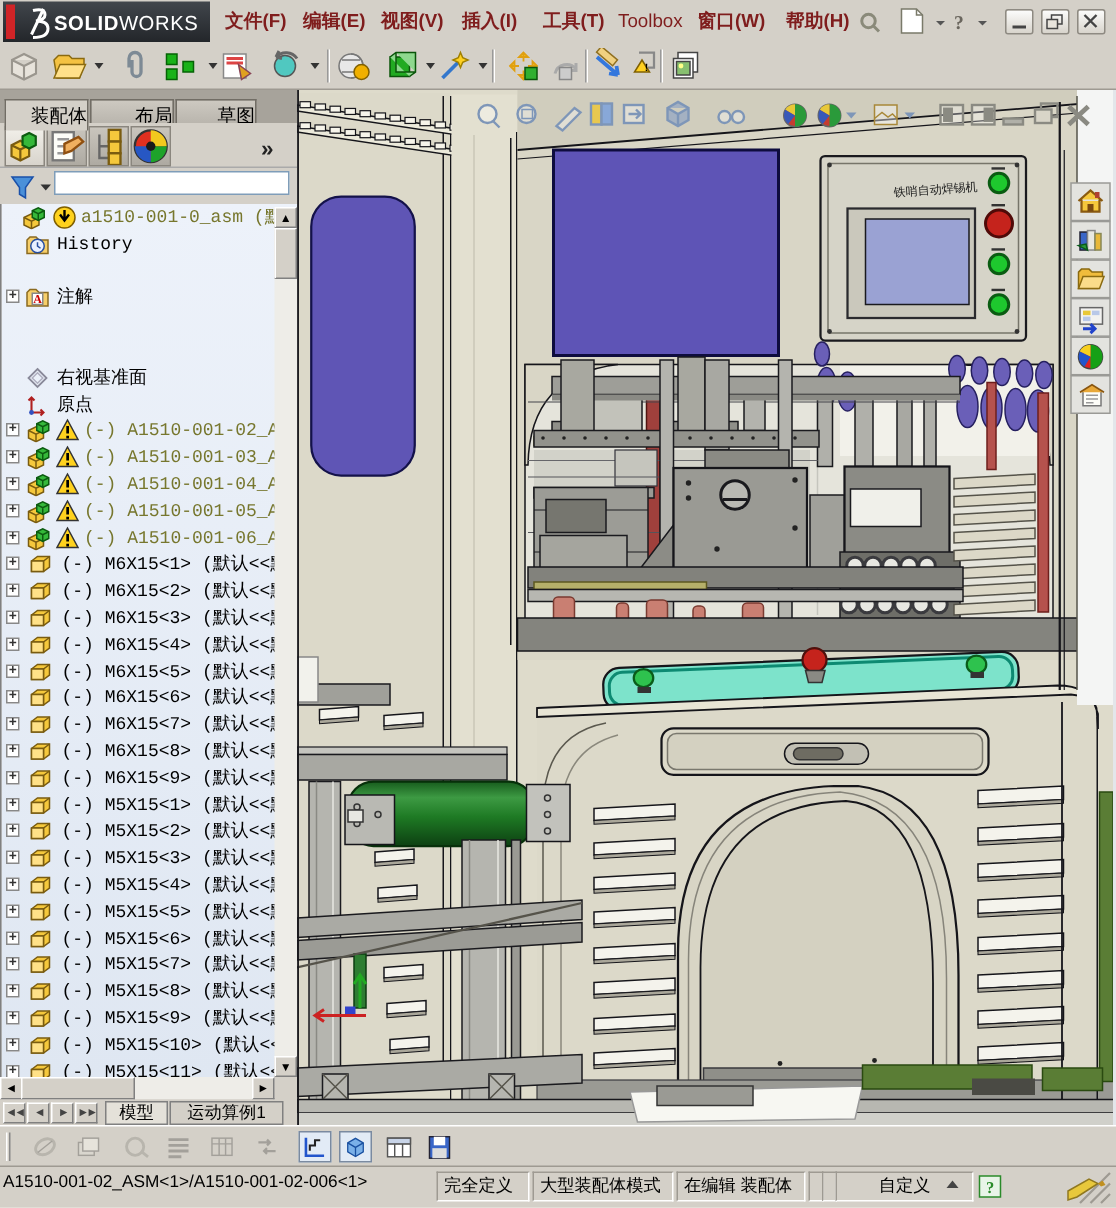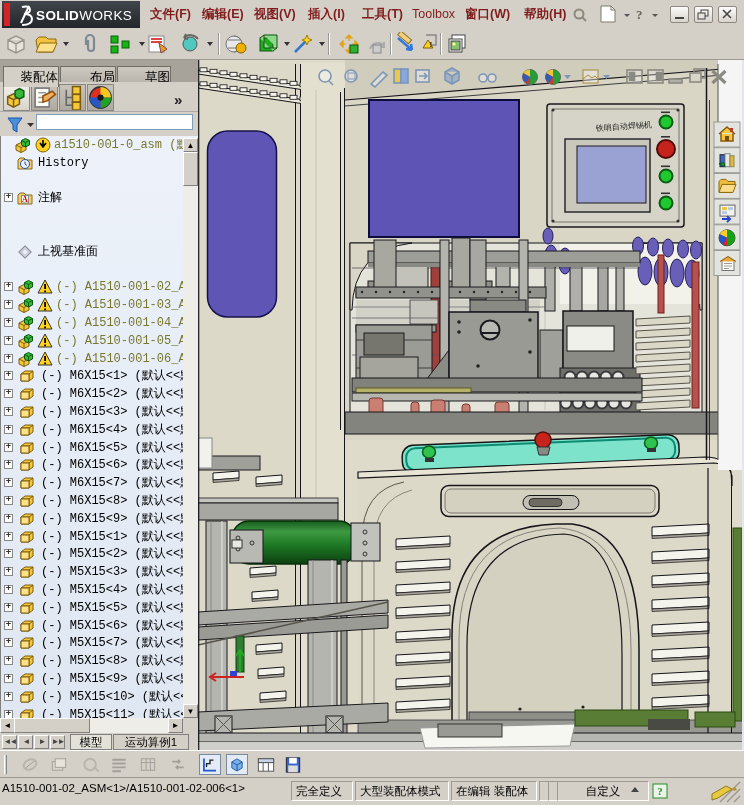--- a/index.html
+++ b/index.html
@@ -217,21 +217,29 @@
             <rect x="4.5" y="5.5" width="7" height="7.5" fill="#fff" stroke="#888"></rect>
             <text x="8" y="12" font-size="8" font-weight="bold" text-anchor="middle" fill="#c00" font-family="Liberation Serif">A</text>
           </svg>
           <span style="position:absolute;left:37px">注解</span>
         </div>
         <div class="trow" style="top:107px">
           <svg class="ticon" style="left:16px" viewBox="0 0 16 16">
             <path d="M8 2 L14 8 L8 14 L2 8 z" fill="none" stroke="#8a8a9a" stroke-width="1.2"></path>
             <path d="M8 4.5 L11.5 8 L8 11.5 L4.5 8 z" fill="none" stroke="#b0b0c0"></path>
           </svg>
-          <span style="position:absolute;left:37px">上视基准面</span>
+          <span style="position:absolute;left:37px">右视基准面</span>
+        </div>
+        <div class="trow" style="top:125px">
+          <svg class="ticon" style="left:16px" viewBox="0 0 16 16">
+            <path d="M3 13 h9 m-2 -2 l2 2 -2 2" stroke="#b02020" fill="none" stroke-width="1.4"></path>
+            <path d="M4 12 V3 m-2 2 l2 -2 2 2" stroke="#b02020" fill="none" stroke-width="1.4"></path>
+            <circle cx="4" cy="13" r="1.6" fill="#3050c0"></circle>
+          </svg>
+          <span style="position:absolute;left:37px">原点</span>
         </div>
         <div class="trow" style="top:142px">
           <div class="pbox">+</div>
           <svg class="ticon" style="left:17px" viewBox="0 0 16 16">
             <path d="M1 8 l5 -2.5 5 2.5 v5 l-5 2.5 -5 -2.5 z" fill="#f5c83c" stroke="#7a5c10"></path>
             <path d="M1 8 l5 2.5 5 -2.5 M6 10.5 v5" stroke="#7a5c10" fill="none"></path>
             <path d="M6.5 3.5 l4 -2 4 2 v4.5 l-4 2 -4 -2 z" fill="#35b83a" stroke="#0c5c10"></path>
             <path d="M6.5 3.5 l4 2 4 -2 M10.5 5.5 v4.5" stroke="#0c5c10" fill="none"></path>
           </svg>
           <svg class="ticon" style="left:36px" viewBox="0 0 16 16">

